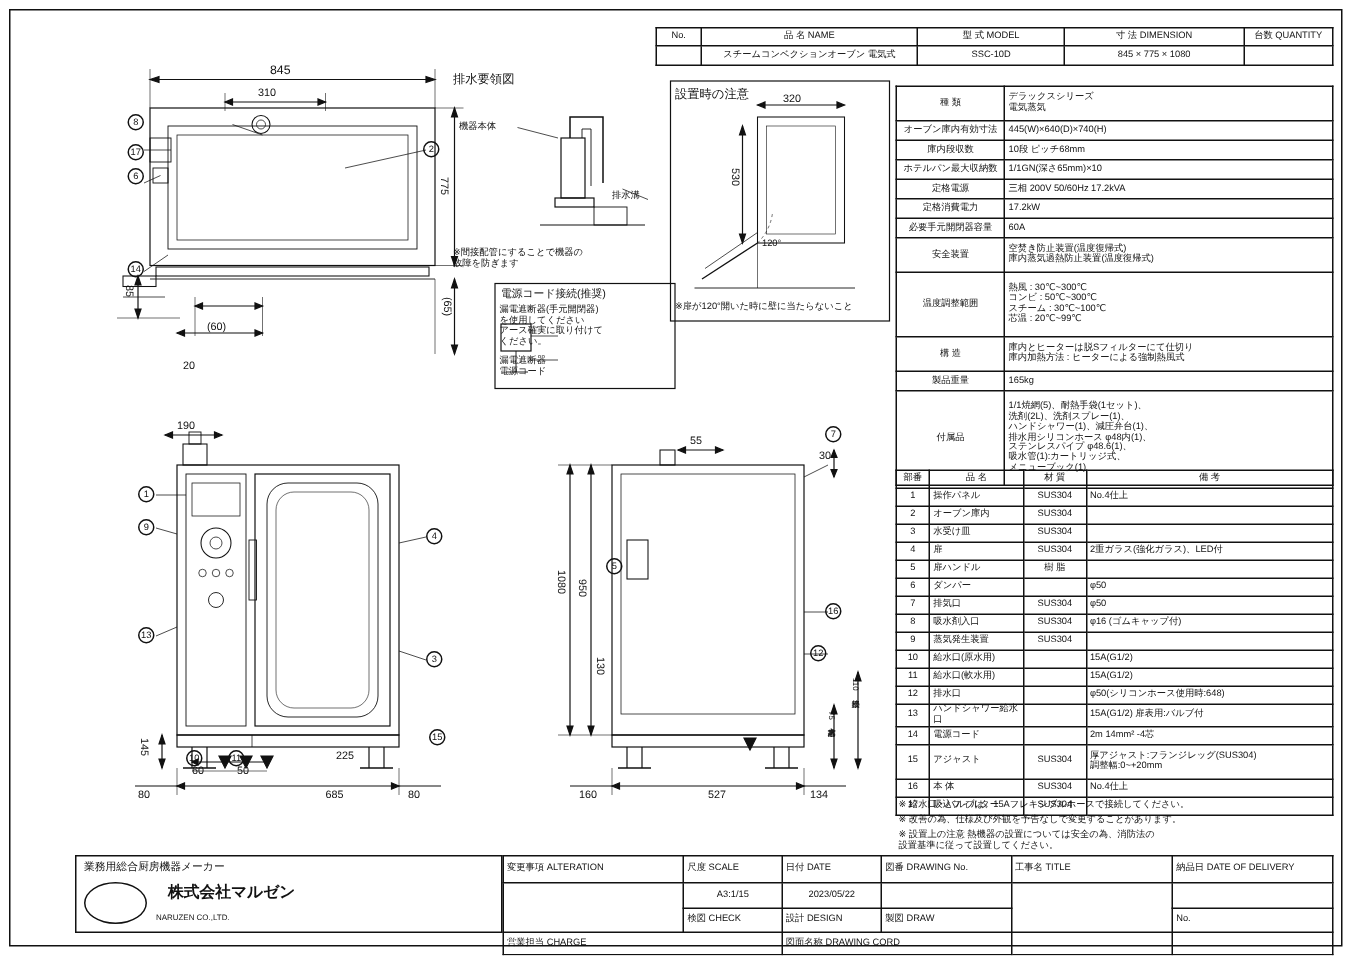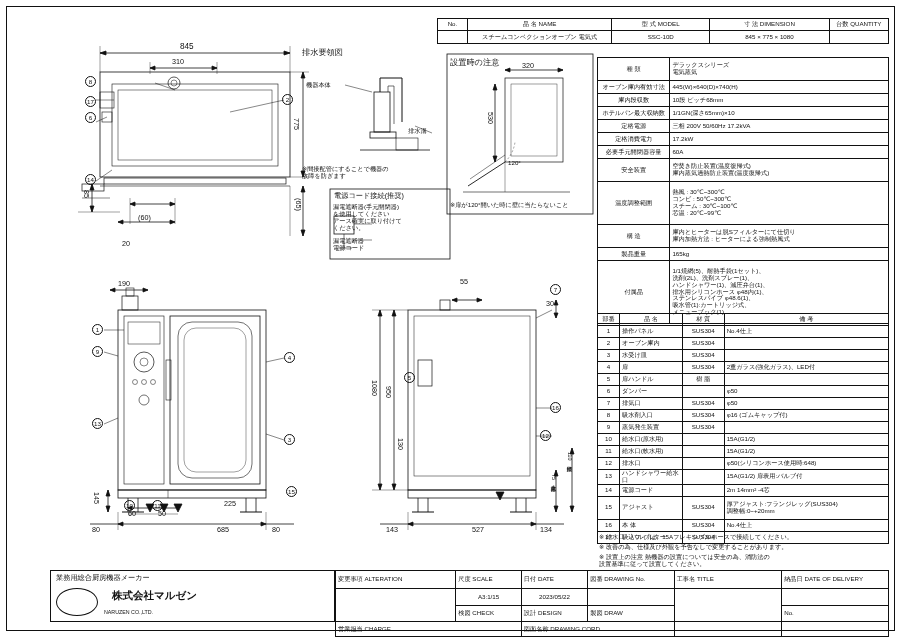--- a/index.html
+++ b/index.html
@@ -464,24 +464,24 @@
   <div class="txt f7" style="left:370px;top:380px;writing-mode:vertical-rl;">1080</div>
   <div class="txt f7" style="left:384px;top:386px;writing-mode:vertical-rl;">950</div>
   <div class="txt f7" style="left:92px;top:492px;writing-mode:vertical-rl;">145</div>
   <div class="txt f7" style="left:180px;top:526px;padding-left:37px;">685</div>
   <div class="txt f7" style="left:92px;top:526px;">80</div>
   <div class="txt f7" style="left:272px;top:526px;">80</div>
   <div class="txt f7" style="left:128px;top:510px;">60</div>
   <div class="txt f7" style="left:158px;top:510px;">50</div>
   <div class="txt f7" style="left:224px;top:500px;">225</div>
 
-  <div class="txt f7" style="left:460px;top:278px;">55</div>
+  <div class="txt f7" style="left:460px;top:290px;">55</div>
   <div class="txt f7" style="left:546px;top:300px;">30</div>
   <div class="txt f7" style="left:396px;top:438px;writing-mode:vertical-rl;">130</div>
-  <div class="txt f7" style="left:386px;top:526px;">143</div>
+  <div class="txt f7" style="left:386px;top:526px;">160</div>
   <div class="txt f7" style="left:472px;top:526px;">527</div>
   <div class="txt f7" style="left:540px;top:526px;">134</div>
   <div class="txt f5" style="left:550px;top:474px;writing-mode:vertical-rl;">75 排水芯高さ</div>
   <div class="txt f5" style="left:566px;top:452px;writing-mode:vertical-rl;">110 接続部</div>
 
   <div class="cir f6" style="left:85px;top:76px;width:11px;height:11px;line-height:10px;">8</div>
   <div class="cir f6" style="left:85px;top:96px;width:11px;height:11px;line-height:10px;">17</div>
   <div class="cir f6" style="left:85px;top:112px;width:11px;height:11px;line-height:10px;">6</div>
   <div class="cir f6" style="left:85px;top:174px;width:11px;height:11px;line-height:10px;">14</div>
   <div class="cir f6" style="left:282px;top:94px;width:11px;height:11px;line-height:10px;">2</div>

